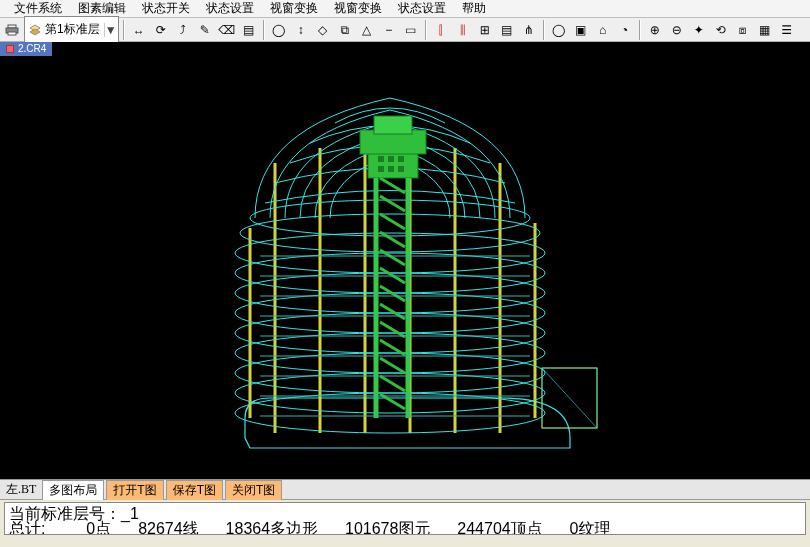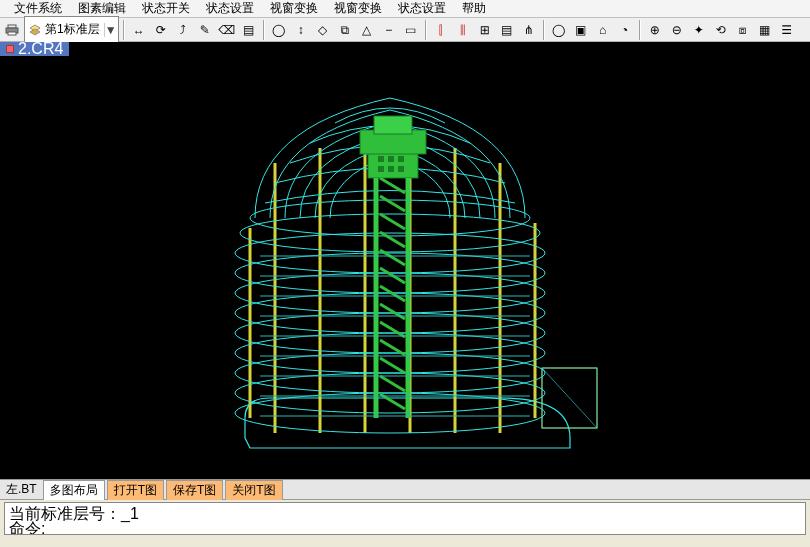--- a/index.html
+++ b/index.html
@@ -82,21 +82,21 @@
     background: #000;
     border-bottom: 1px solid #999;
   }
   .titlebar {
     position: absolute;
     top: 0; left: 0;
     height: 14px;
     line-height: 14px;
     background: #5476c0;
     color: #fff;
-    font-size: 16px;
+    font-size: 10px;
     padding: 0 6px;
     display: flex;
     align-items: center;
     gap: 4px;
   }
   .titlebar .dot { width:8px; height:8px; background:#e66; border:1px solid #a33; }
   .model-area {
     position: absolute;
     left: 0; top: 14px; right: 0; bottom: 0;
     display: flex;
@@ -109,20 +109,21 @@
     display: flex;
     align-items: center;
     height: 20px;
     background: #e6e6e6;
     border-bottom: 1px solid #999;
     font-size: 12px;
   }
   .label-left {
     padding: 0 6px;
     white-space: pre;
+    font-family: Liberation Serif, serif;
   }
   .tab {
     background: #fdba74;
     border: 1px solid #999;
     border-bottom: none;
     padding: 1px 6px;
     margin-right: 2px;
     cursor: pointer;
   }
   .tab.active { background:#fff; }
@@ -328,15 +329,30 @@
   <div class="tab">打开T图</div>
   <div class="tab">保存T图</div>
   <div class="tab">关闭T图</div>
 </div>
 
 <div class="status-frame">
   <div class="status-line">
     <span>当前标准层号：</span><span>_1</span>
   </div>
   <div class="status-line">
+    <span>总计:</span>
+    <span class="gap" style="width:32px"></span>
+    <span>0点</span>
+    <span class="gap" style="width:18px"></span>
+    <span>82674线</span>
+    <span class="gap" style="width:18px"></span>
+    <span>18364多边形</span>
+    <span class="gap" style="width:18px"></span>
+    <span>101678图元</span>
+    <span class="gap" style="width:18px"></span>
+    <span>244704顶点</span>
+    <span class="gap" style="width:18px"></span>
+    <span>0纹理</span>
+  </div>
+  <div class="status-line">
     <span>命令:</span>
   </div>
 </div>
 
 </body></html>

